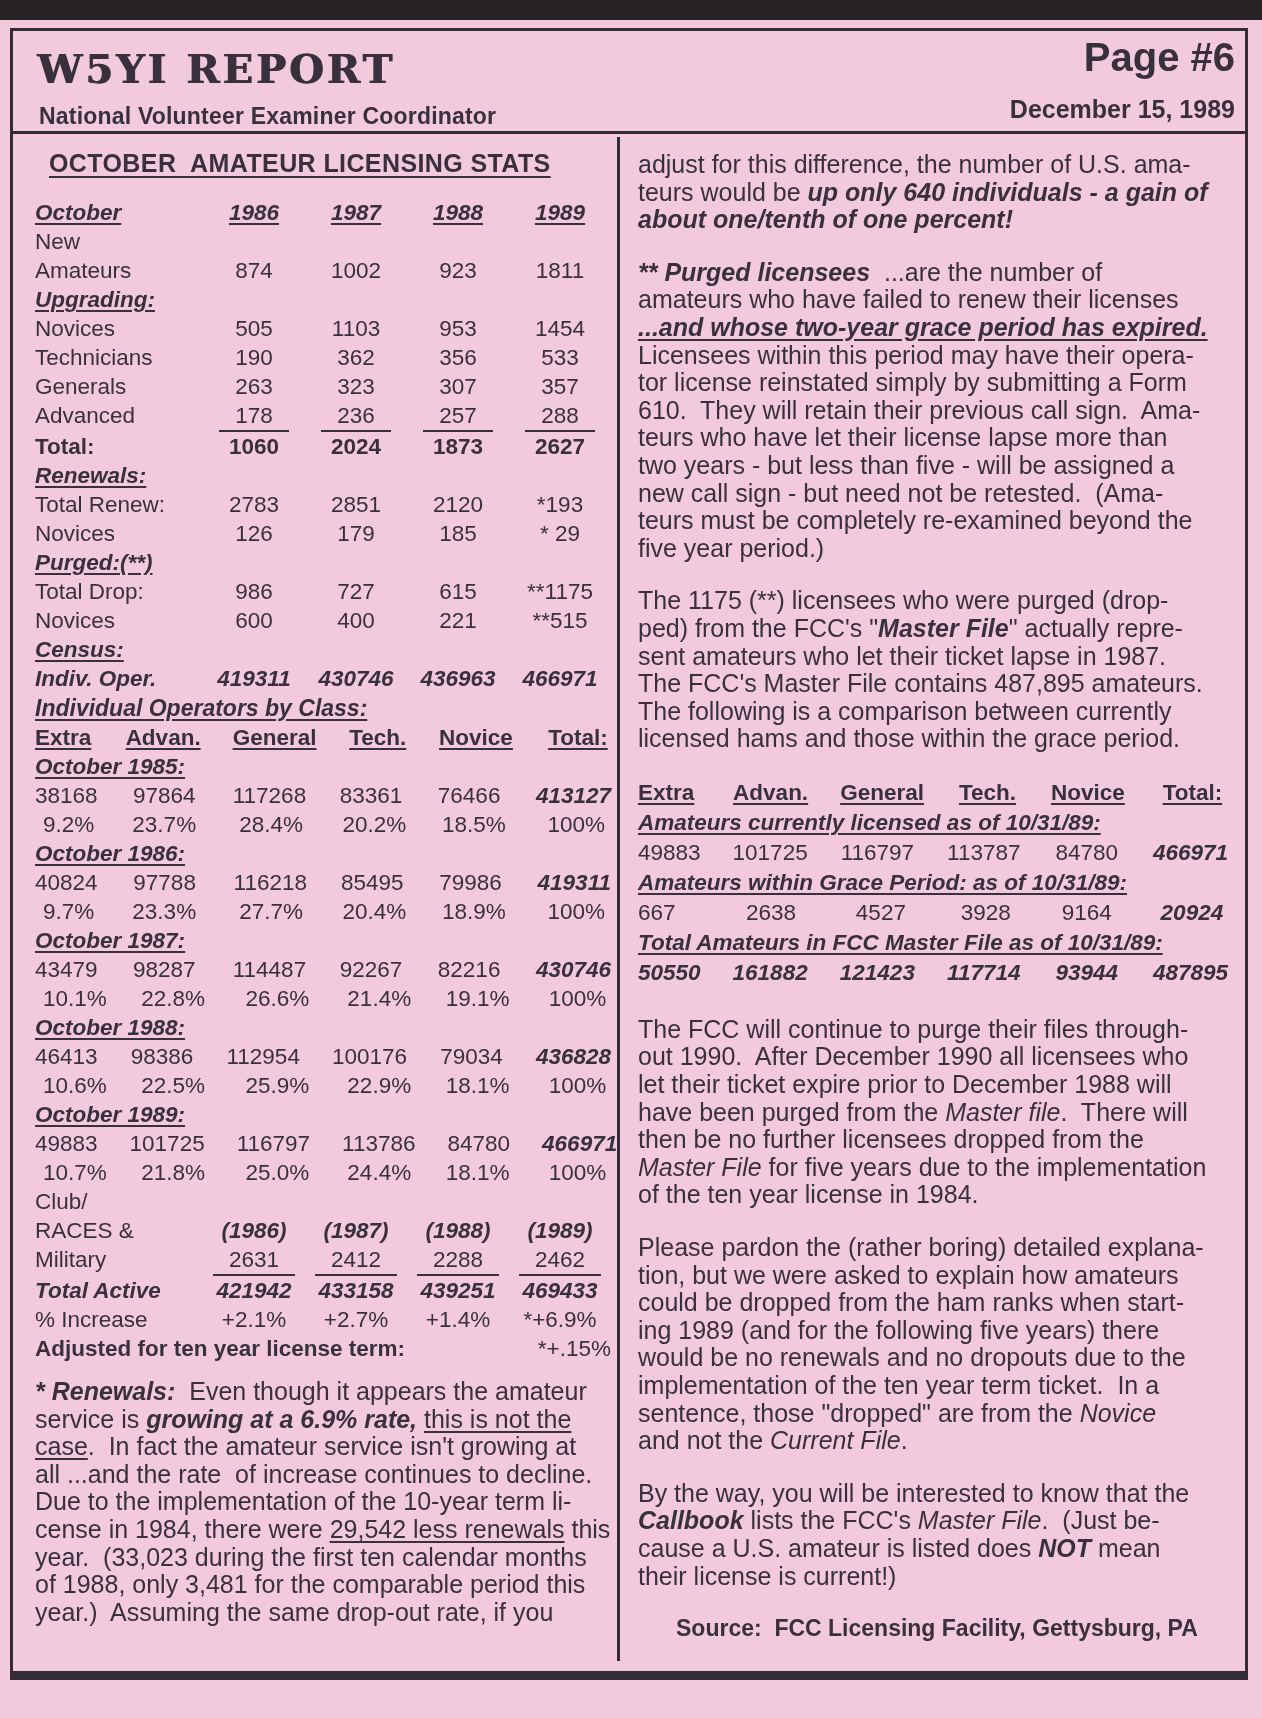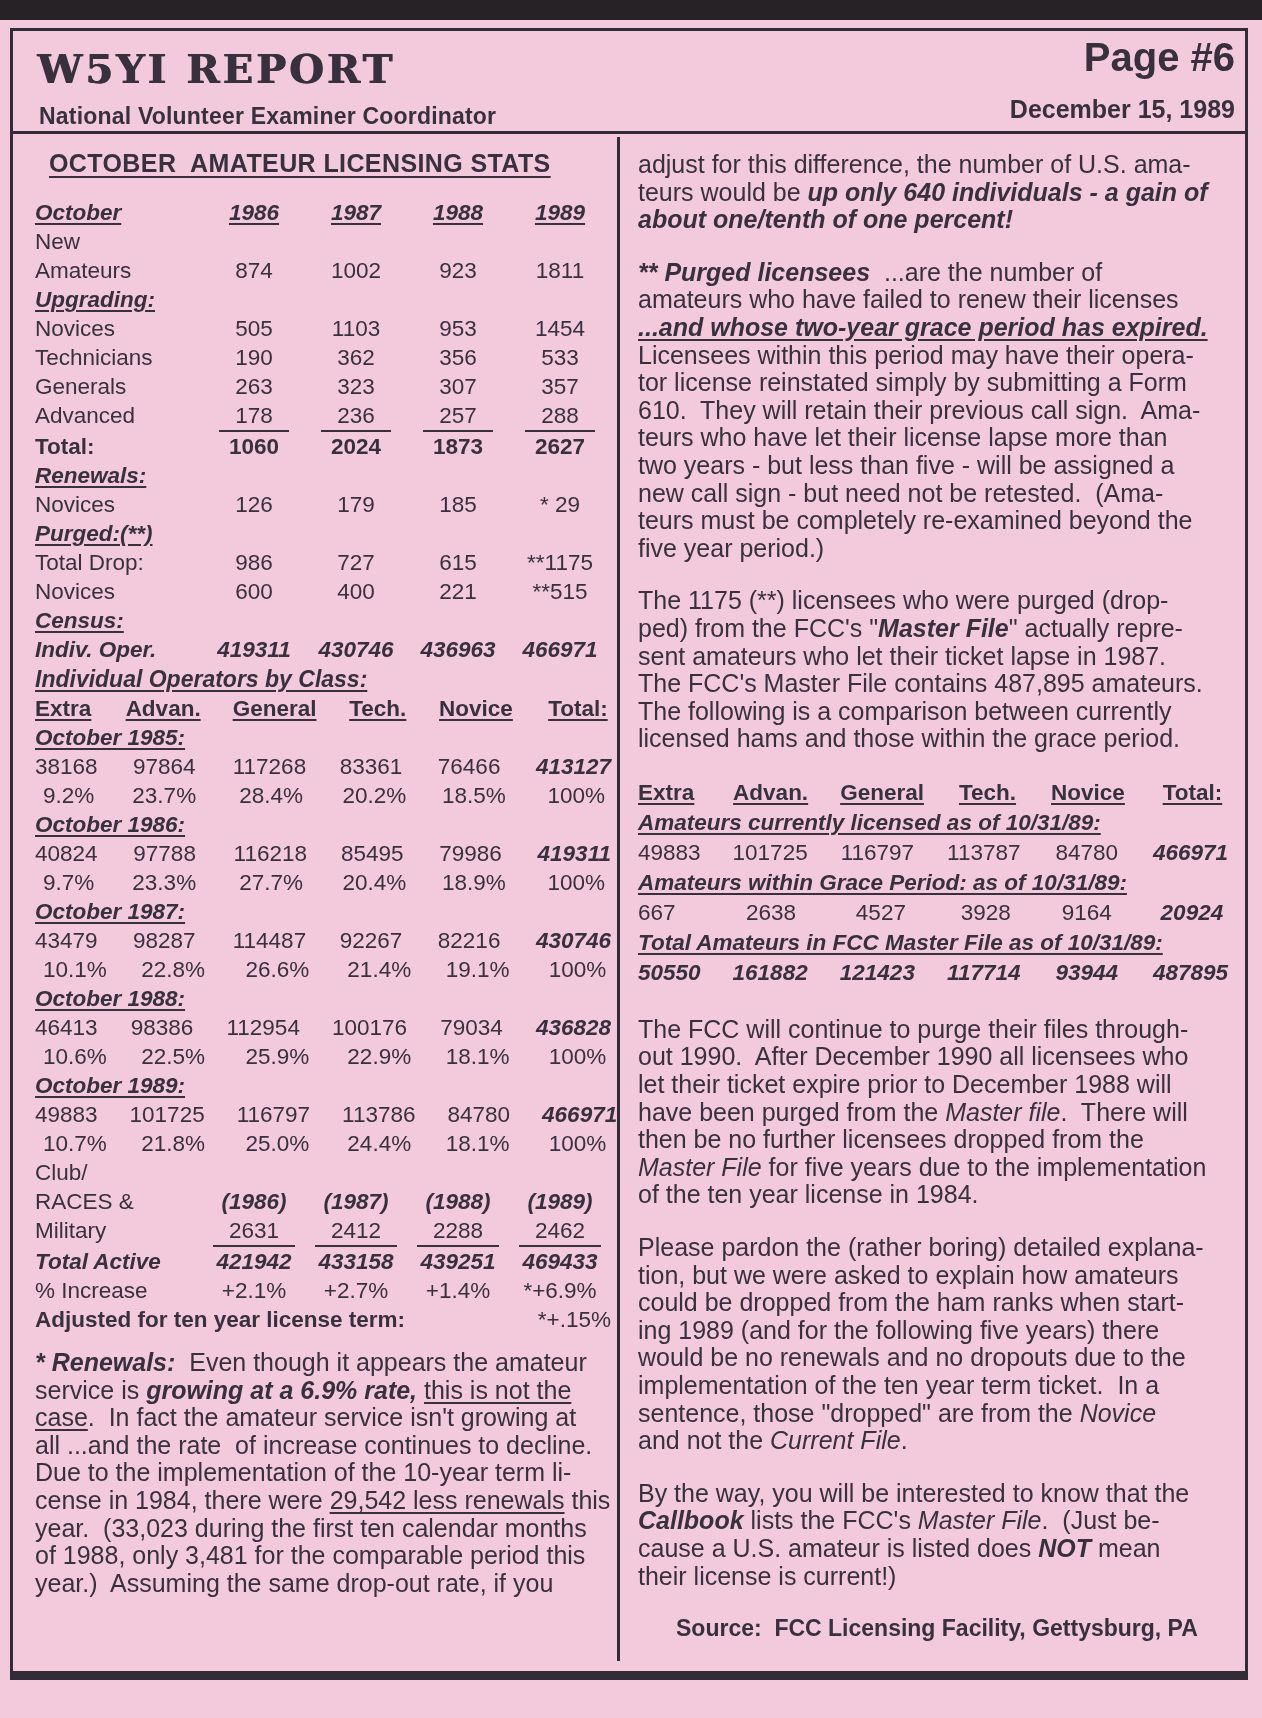--- a/index.html
+++ b/index.html
@@ -143,20 +143,27 @@
           <div class="cell lab">Total:</div>
           <div class="cell v">1060</div>
           <div class="cell v">2024</div>
           <div class="cell v">1873</div>
           <div class="cell v">2627</div>
         </div>
         <div class="row r-sec">
           <div class="cell sec-cell" style="grid-column: 1 / -1;">Renewals:</div>
         </div>
         <div class="row r-plain">
+          <div class="cell lab">Total Renew:</div>
+          <div class="cell v">2783</div>
+          <div class="cell v">2851</div>
+          <div class="cell v">2120</div>
+          <div class="cell v">*193</div>
+        </div>
+        <div class="row r-plain">
           <div class="cell lab">Novices</div>
           <div class="cell v">126</div>
           <div class="cell v">179</div>
           <div class="cell v">185</div>
           <div class="cell v">* 29</div>
         </div>
         <div class="row r-sec">
           <div class="cell sec-cell" style="grid-column: 1 / -1;">Purged:(**)</div>
         </div>
         <div class="row r-plain">

